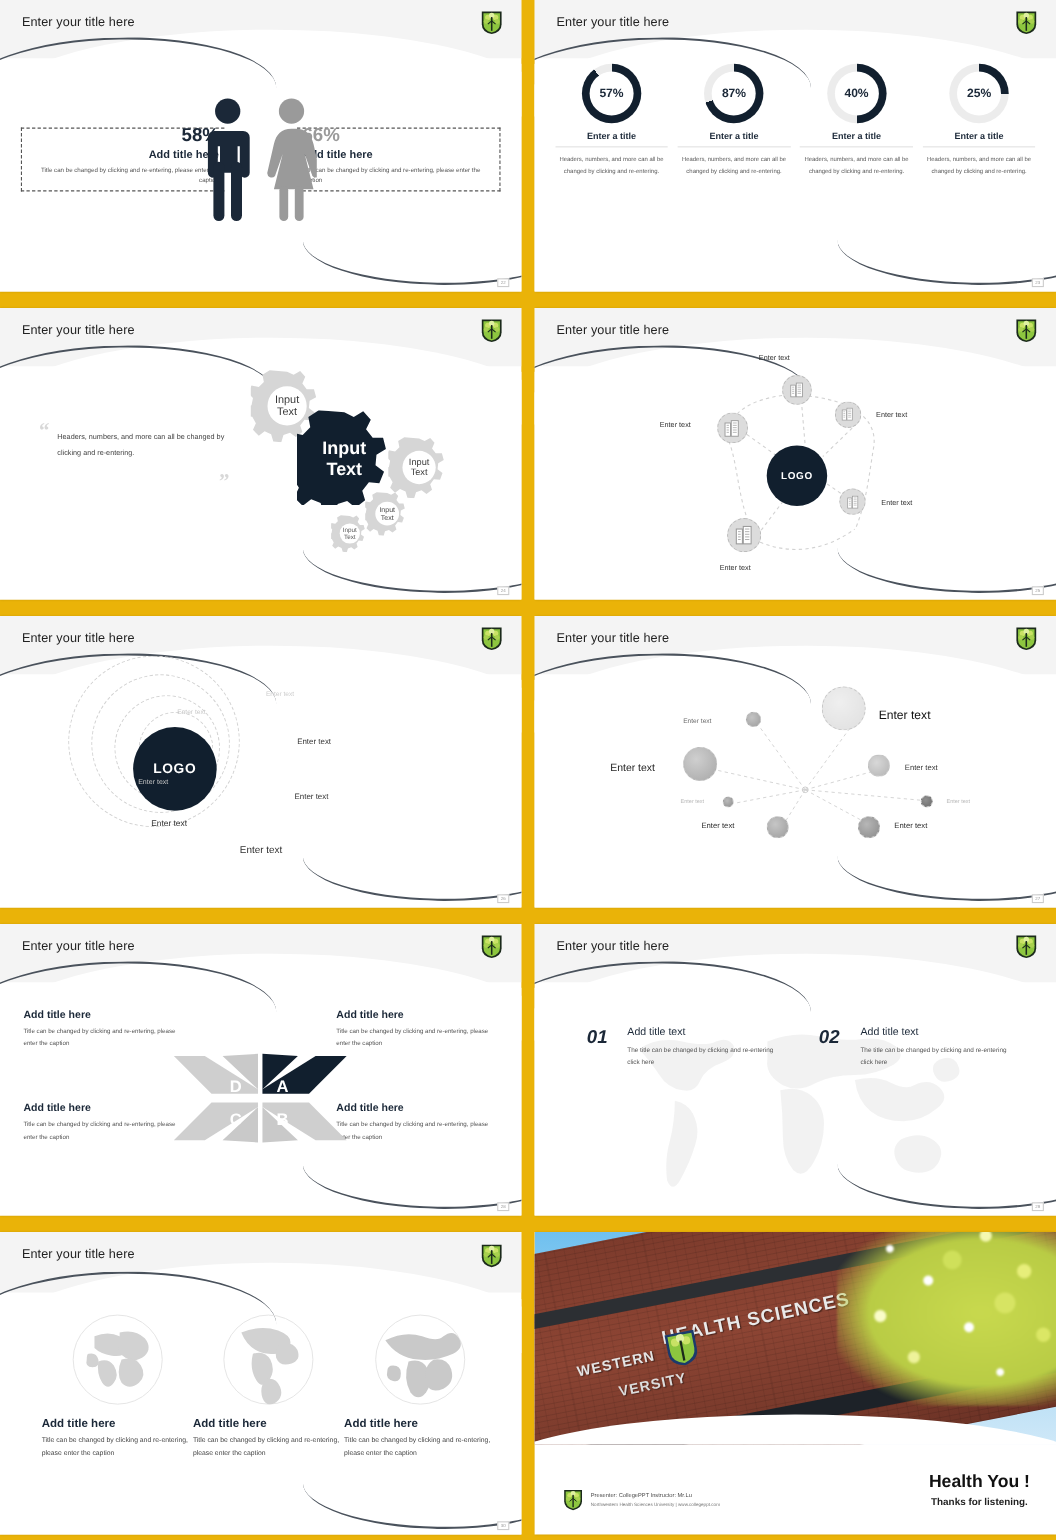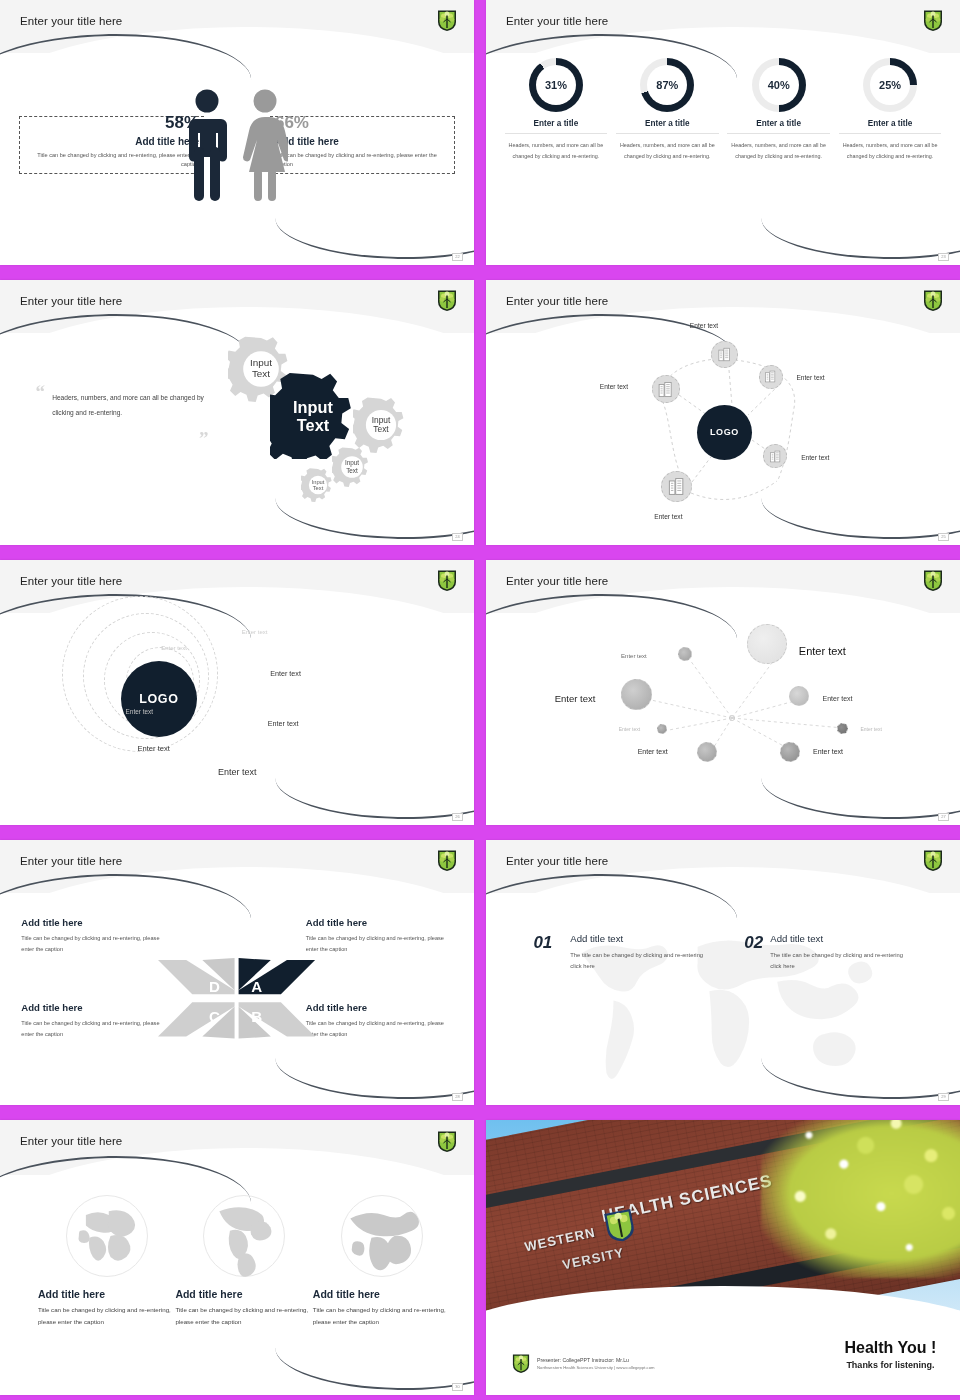--- a/index.html
+++ b/index.html
@@ -6,21 +6,21 @@
   html,body{
     width:960px; height:1400px; background:#f2f2f2;
     font-family:"Liberation Sans", sans-serif;
   }
   .grid{
     width:960px; height:1400px;
     display:grid;
     grid-template-columns:474px 474px;
     grid-template-rows:265px 265px 265px 265px 275px;
     column-gap:12px; row-gap:15px;
-    background:#d946ef;
+    background:#eab308;
   }
   .slide{
     position:relative; overflow:hidden;
     background:#ffffff;
     box-shadow:0 0 2px rgba(0,0,0,.12);
   }
   
   .hdr{
     position:absolute; left:0; top:0; width:100%; height:20%;
     background:#f4f4f4; z-index:1;
@@ -244,21 +244,21 @@
       <circle cx="20" cy="10" r="5" fill="#dff0a0"></circle>
         <circle cx="10" cy="21" r="4.5" fill="#a9d14e"></circle>
       <circle cx="30" cy="21" r="4.5" fill="#a9d14e"></circle>
       <rect x="18.6" y="13" width="2.8" height="25" fill="#1b2a1b"></rect>
       <path d="M20 20 L13 26 M20 20 L27 26" stroke="#1b2a1b" stroke-width="2" fill="none"></path>
     </svg>
     <div class="cnt">
       <div class="don-wrap">
         <div class="don-col">
           <div class="ring" id="r0" style="background: conic-gradient(rgb(17, 31, 46) 0deg, rgb(17, 31, 46) 324deg, rgb(236, 236, 236) 324deg, rgb(236, 236, 236) 360deg);">
-            <span>31%</span>
+            <span>57%</span>
           </div>
           <div class="dt">Enter a title</div>
           <div class="dp">Headers, numbers, and more can all be changed by clicking and re-entering.</div>
         </div>
         <div class="don-col">
           <div class="ring" id="r1" style="background: conic-gradient(rgb(17, 31, 46) 0deg, rgb(17, 31, 46) 252deg, rgb(236, 236, 236) 252deg, rgb(236, 236, 236) 360deg);">
             <span>87%</span>
           </div>
           <div class="dt">Enter a title</div>
           <div class="dp">Headers, numbers, and more can all be changed by clicking and re-entering.</div>
@@ -619,21 +619,21 @@
           <path d="M262 42 q10-4 14 4 4 8-4 12 -10 4-14-4 -4-8 4-12z"></path>
         </g>
       </svg>
       <div style="position:absolute; left:10%; top:35%; display:flex; align-items:flex-start; gap:18px;">
         <div class="num">01</div>
         <div>
           <div class="ntt">Add title text</div>
           <div class="ntp" style="width:135px; margin-top:6px;">The title can be changed by clicking and re-entering click here</div>
         </div>
       </div>
-      <div style="position:absolute; left:54.5%; top:35%; display:flex; align-items:flex-start; gap:7px;">
+      <div style="position:absolute; left:54.5%; top:35%; display:flex; align-items:flex-start; gap:19px;">
         <div class="num">02</div>
         <div>
           <div class="ntt">Add title text</div>
           <div class="ntp" style="width:135px; margin-top:6px;">The title can be changed by clicking and re-entering click here</div>
         </div>
       </div>
     </div>
     <div class="pg">29</div>
   </div>
 

